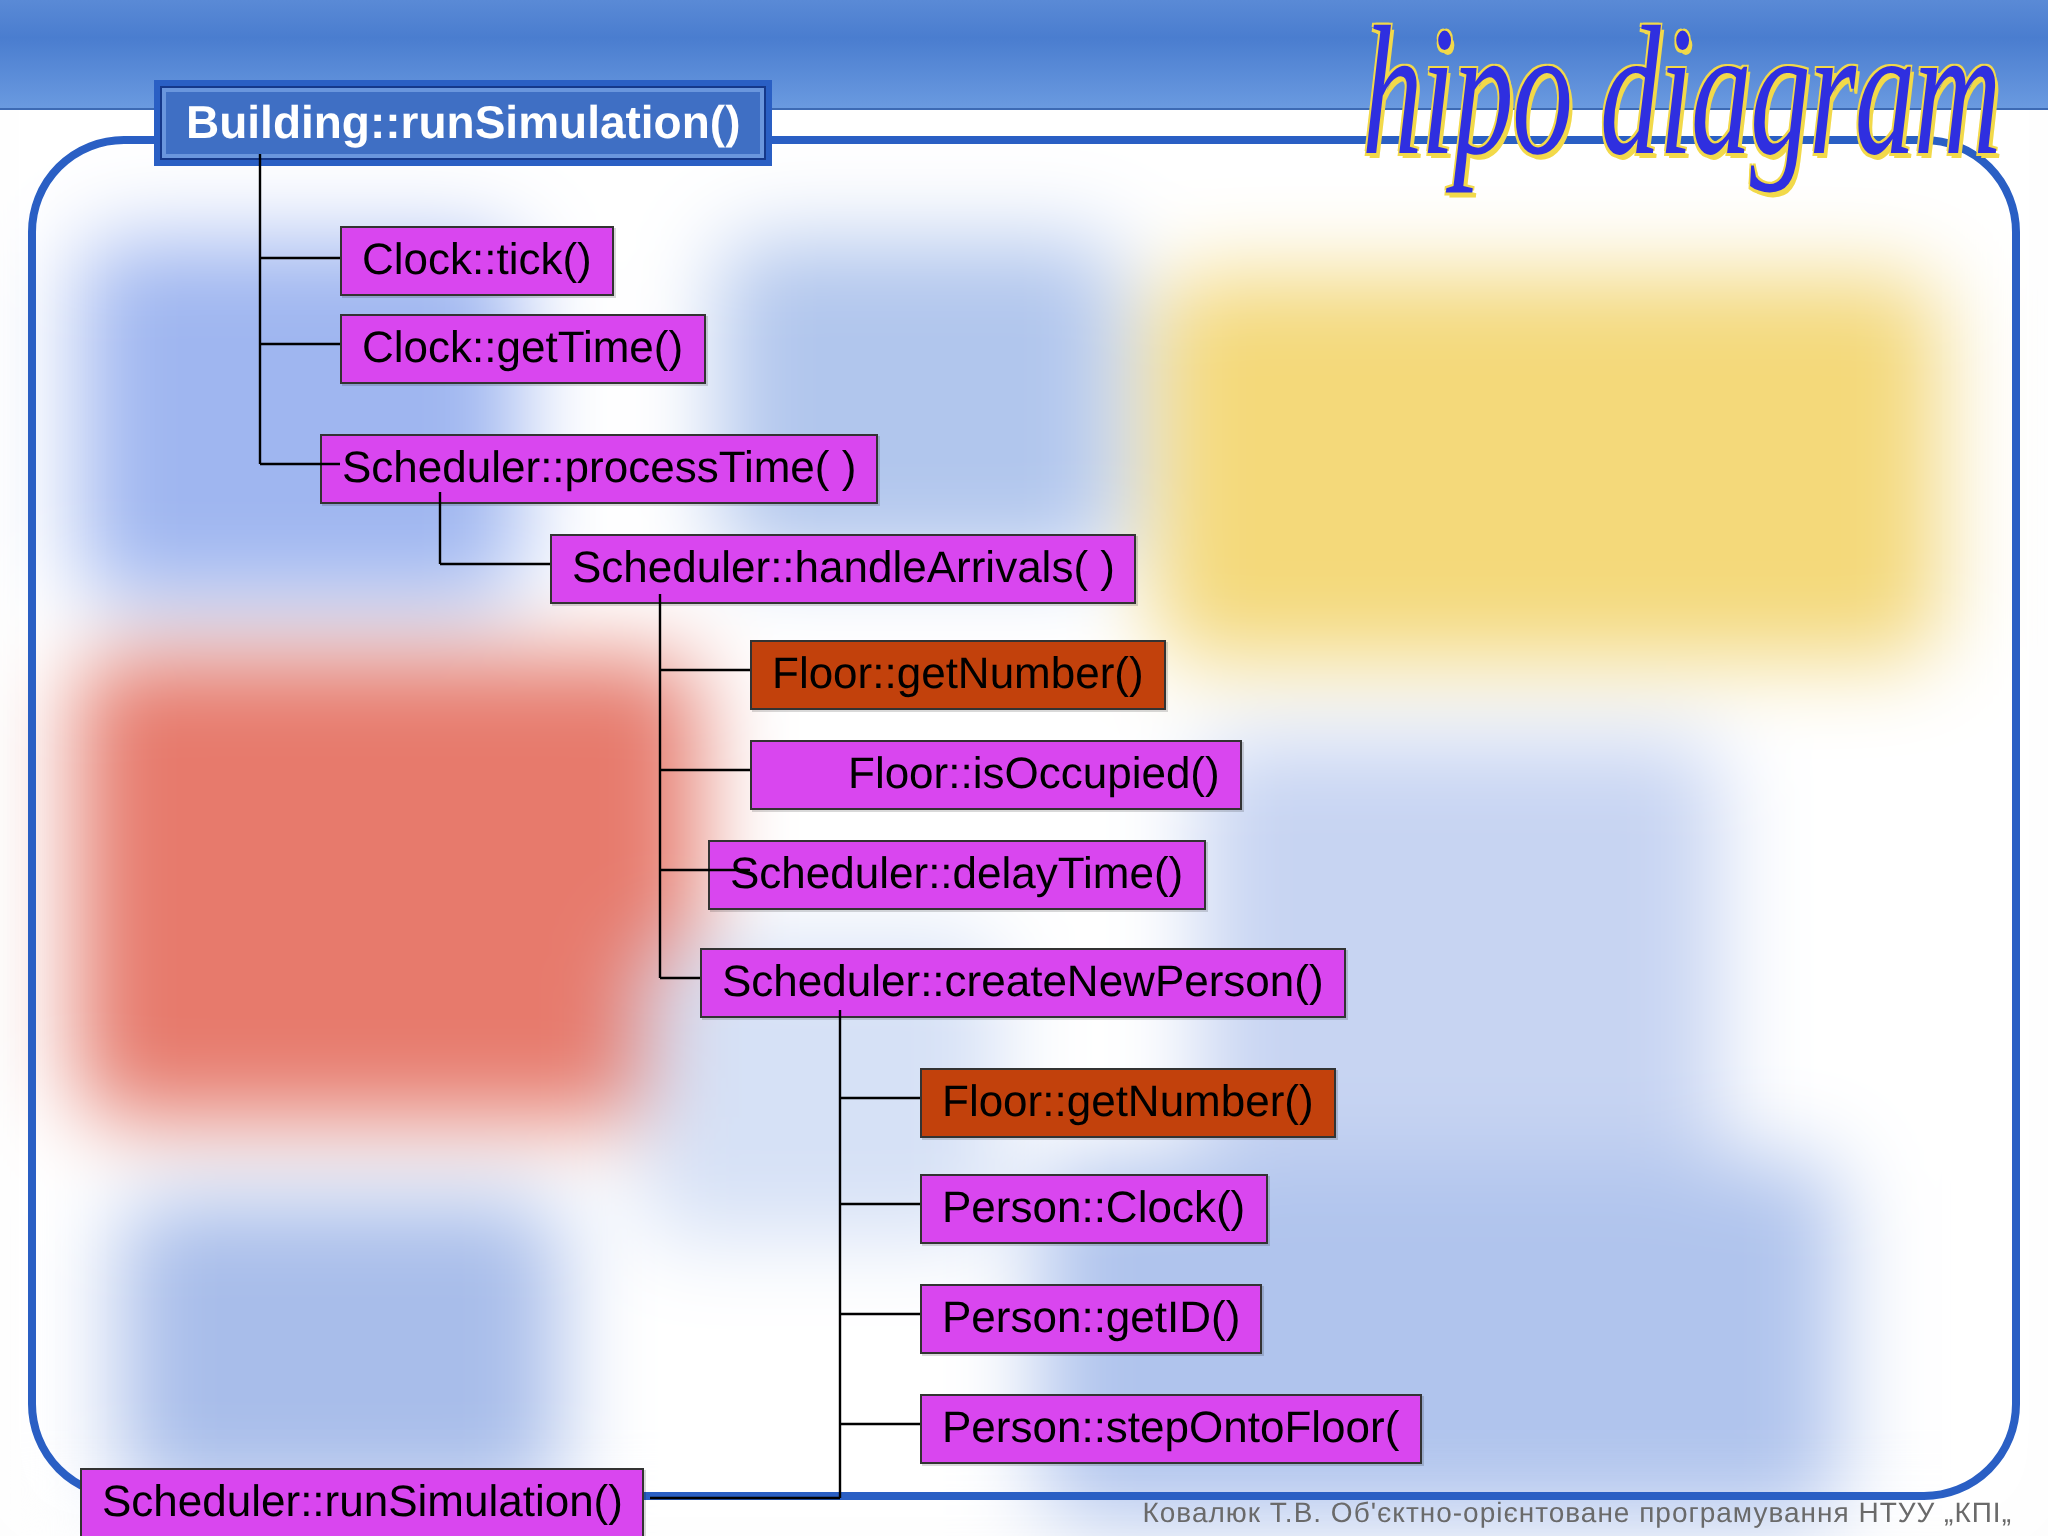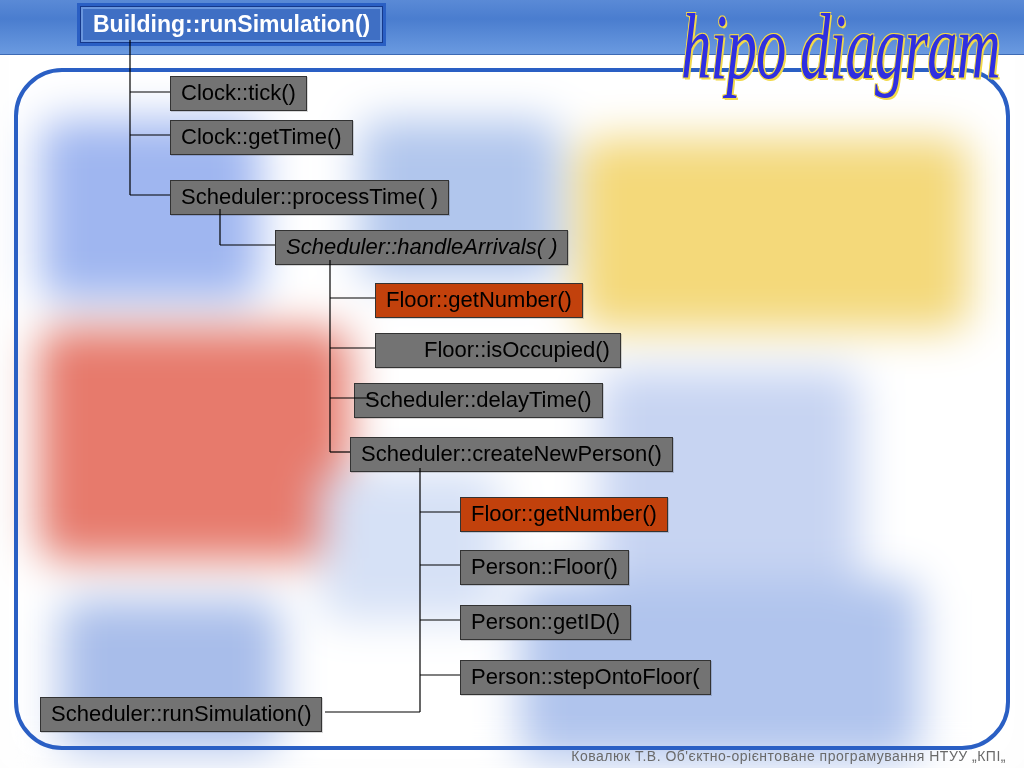--- a/index.html
+++ b/index.html
@@ -47,26 +47,26 @@
     font-family:"Times New Roman",serif;
     font-size:74px;font-style:italic;font-weight:400;
     color:#2f2fe0;
     letter-spacing:-1px;
     transform:scaleY(1.25) scaleX(.82);
     transform-origin:top right;
     text-shadow:2px 2px 0 #f2d94a, -1px -1px 0 #f2d94a, 1px -1px 0 #f2d94a, -1px 1px 0 #f2d94a;
   }
 
   
-  .diagram{position:absolute;inset:0;z-index:4;}
+  .diagram{position:absolute;inset:0;z-index:4;margin-top:37px;}
 
   .node{
     position:absolute;
     border:1px solid #333;
-    background:#737373;
+    background:#d946ef;
     padding:3px 10px 4px 10px;
     font-size:22px;
     color:#000;
     white-space:nowrap;
     box-shadow:1px 1px 0 rgba(0,0,0,.15);
   }
   .node.pink{background:#c2410c;}
   .node.root{
     background:#3f6fc4;
     color:#fff;
@@ -140,35 +140,35 @@
 
     <line x1="325" y1="712" x2="420" y2="712"></line>
   </svg>
 
   <div class="node root" style="left:80px; top:6px;">Building::runSimulation()</div>
 
   <div class="node" style="left:170px; top:76px;">Clock::tick()</div>
 
   <div class="node" style="left:170px; top:120px;">Clock::getTime()</div>
 
-  <div class="node" style="left:170px; top:180px;">Scheduler::processTime( )</div>
+  <div class="node" style="left:160px; top:180px;">Scheduler::processTime( )</div>
 
-  <div class="node" style="left:275px; top:230px;font-style:italic;">Scheduler::handleArrivals( )</div>
+  <div class="node" style="left:275px; top:230px;">Scheduler::handleArrivals( )</div>
 
   <div class="node pink" style="left:375px; top:283px;">Floor::getNumber()</div>
 
   <div class="node" style="left:375px; top:333px;padding-left:48px;">Floor::isOccupied()</div>
 
   <div class="node" style="left:354px; top:383px;">Scheduler::delayTime()</div>
 
   <div class="node" style="left:350px; top:437px;">Scheduler::createNewPerson()</div>
 
   <div class="node pink" style="left:460px; top:497px;">Floor::getNumber()</div>
 
-  <div class="node" style="left:460px; top:550px;">Person::Floor()</div>
+  <div class="node" style="left:460px; top:550px;">Person::Clock()</div>
 
   <div class="node" style="left:460px; top:660px;">Person::stepOntoFloor(</div>
 
   <div class="node" style="left:460px; top:605px;">Person::getID()</div>
 
   <div class="node" style="left:40px; top:697px;">Scheduler::runSimulation()</div>
 
 </div>
 
 <div class="footer">Ковалюк Т.В. Об'єктно-орієнтоване програмування НТУУ „КПІ„</div>

